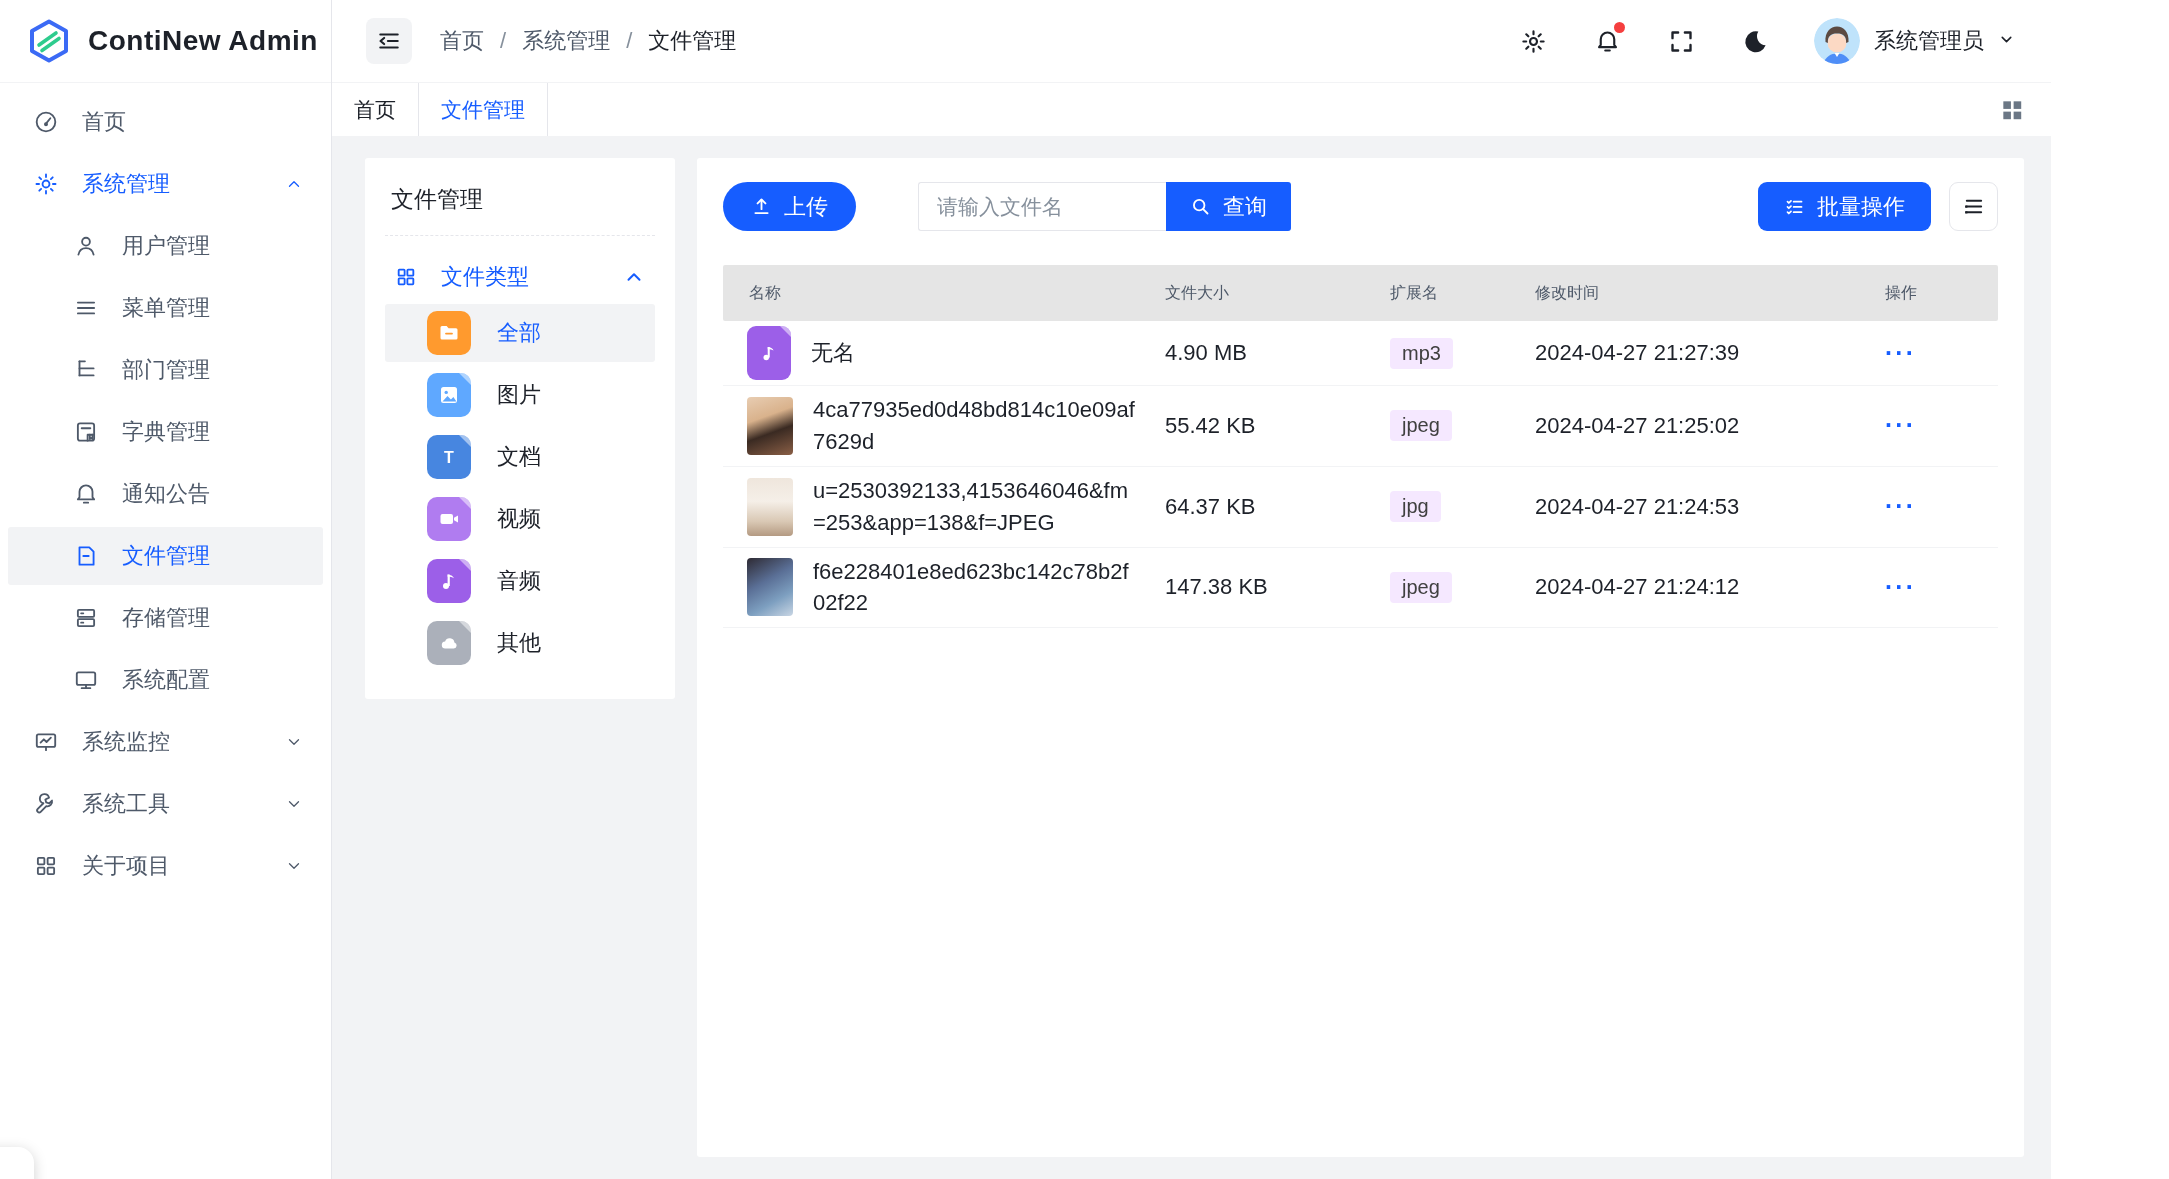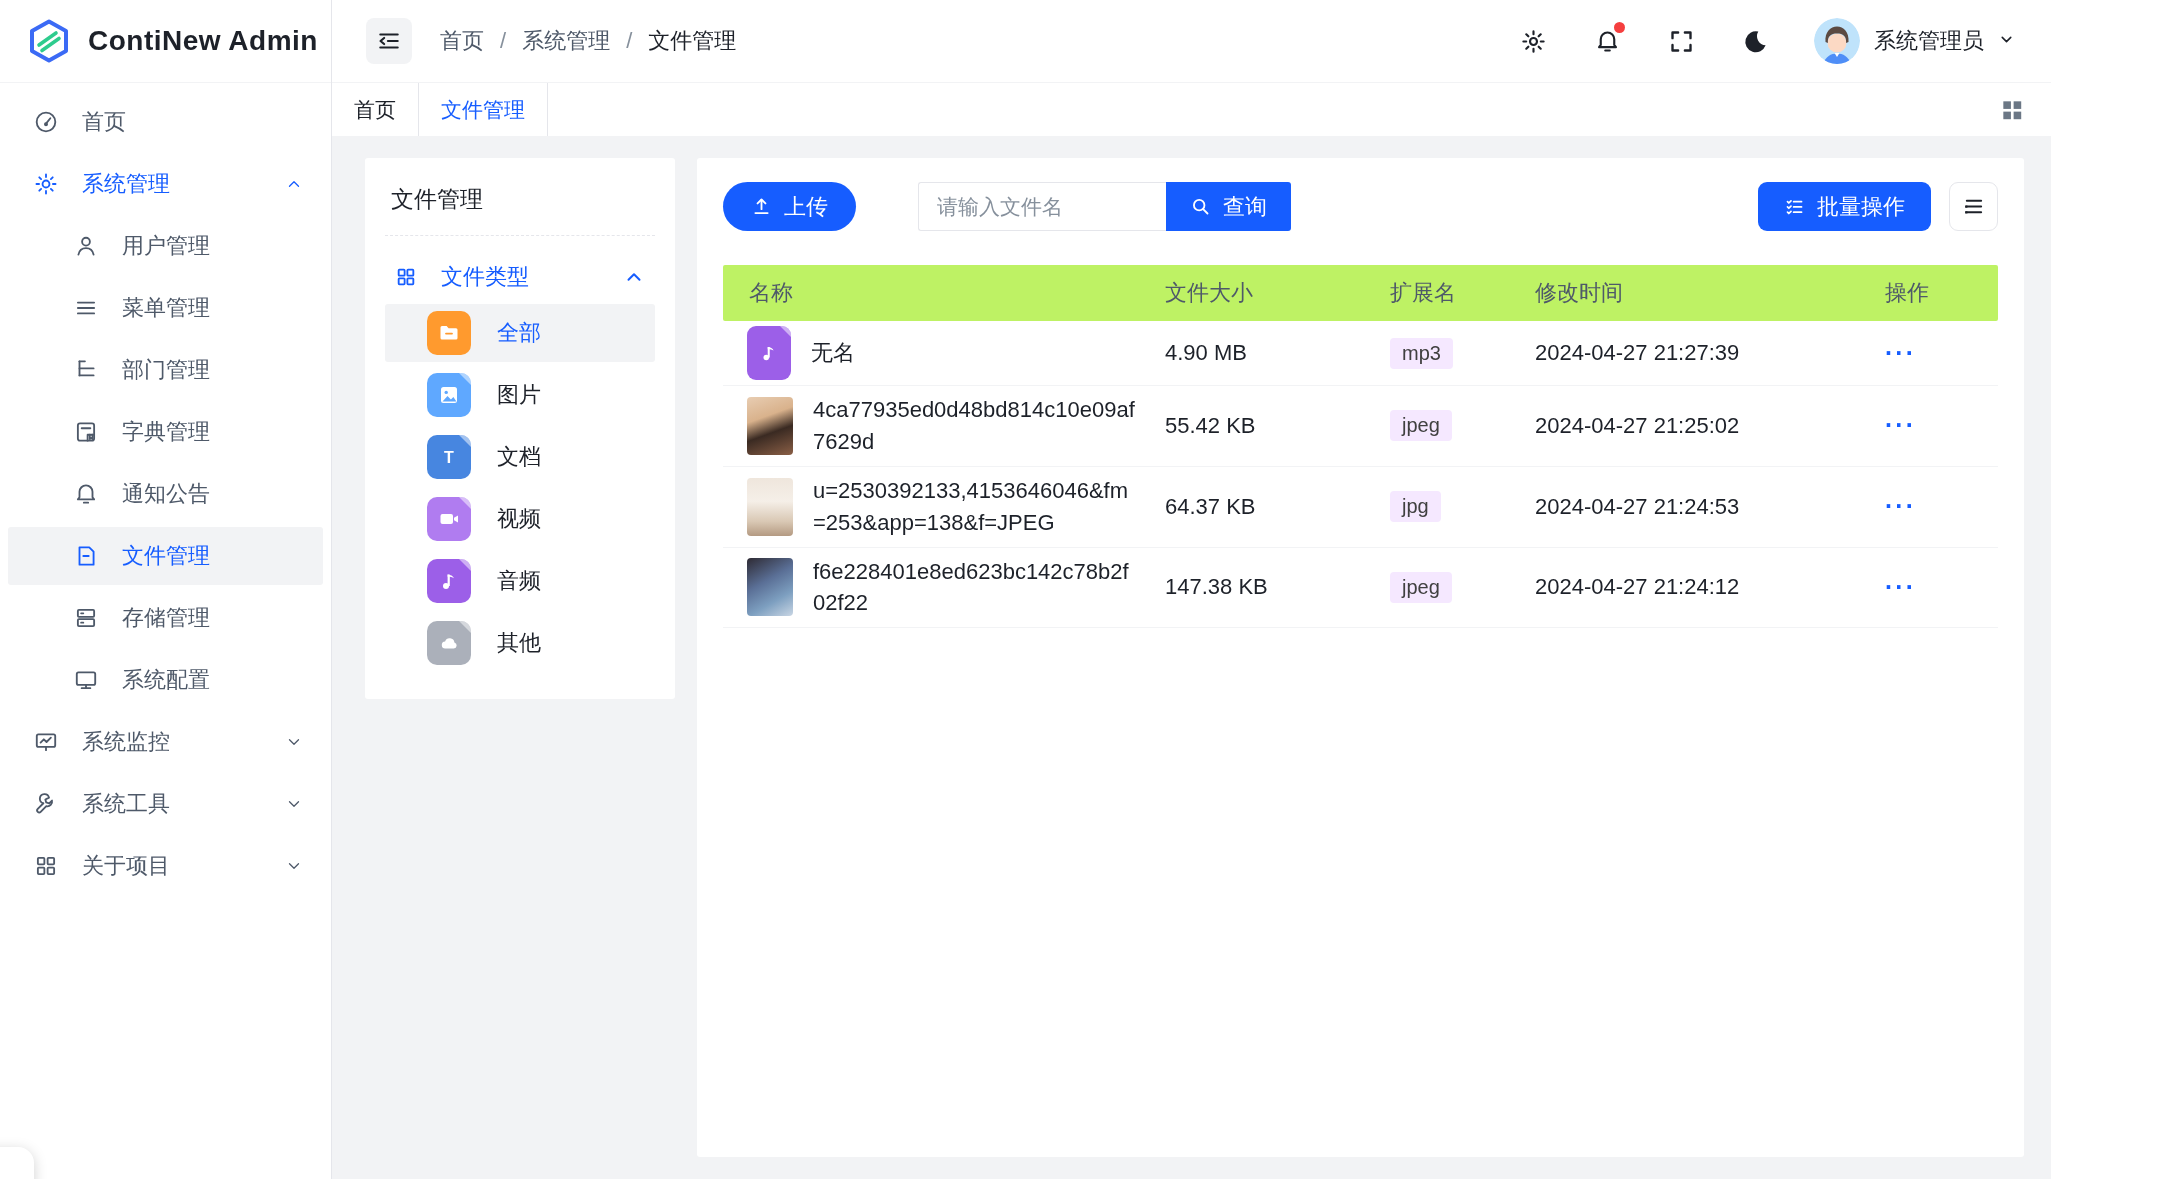--- a/index.html
+++ b/index.html
@@ -76,21 +76,21 @@
   .search-input { width:248px; height:49px; border:1px solid #e5e6eb; border-right:none; border-radius:3px 0 0 3px; padding:0 18px; font-size:21px; color:#701a75; outline:none; font-family:inherit; }
   .search-input::placeholder { color:#86909c; }
   .btn-query { height:49px; padding:0 24px; border-radius:0 3px 3px 0; background:#165dff; color:#fff; }
   .toolbar-right { margin-left:auto; display:flex; align-items:center; gap:18px;border-radius:18px; }
   .btn-batch { height:49px; padding:0 26px; border-radius:9px; background:#165dff; color:#fff; }
   .btn-viewmode { width:49px; height:49px; border-radius:9px; background:#fff; border:1px solid #e5e6eb; color:#1d2129; }
   .btn-viewmode svg { width:23px; height:23px; }
 
   
   .table { margin-top:34px; }
-  .thead { display:flex; align-items:center; height:56px; background:#bef264; border-radius:2px; color:#4e5969; font-size:22px; }
+  .thead { display:flex; align-items:center; height:56px; background:#e5e5e5; border-radius:2px; color:#4e5969; font-size:16px; }
   .trow { display:flex; align-items:center; min-height:65px; border-bottom:1px solid #f2f3f5; font-size:22px; }
   .col-name { flex:1; min-width:0; display:flex; align-items:center; gap:20px; padding-left:24px; padding-right:30px; }
   .thead .col-name { padding-left:26px; }
   .col-size { width:225px; flex:none; }
   .col-ext { width:145px; flex:none; }
   .col-time { width:350px; flex:none; }
   .col-ops { width:113px; flex:none; }
   .fname { word-break:break-all; line-height:1.45; padding:8px 0; }
   .badge { display:inline-block; background:#f5e8ff; color:#404040; font-size:20px; padding:4px 12px; border-radius:4px; }
   .ops { color:#165dff; font-size:25px; font-weight:bold; letter-spacing:2px; cursor:pointer; }

